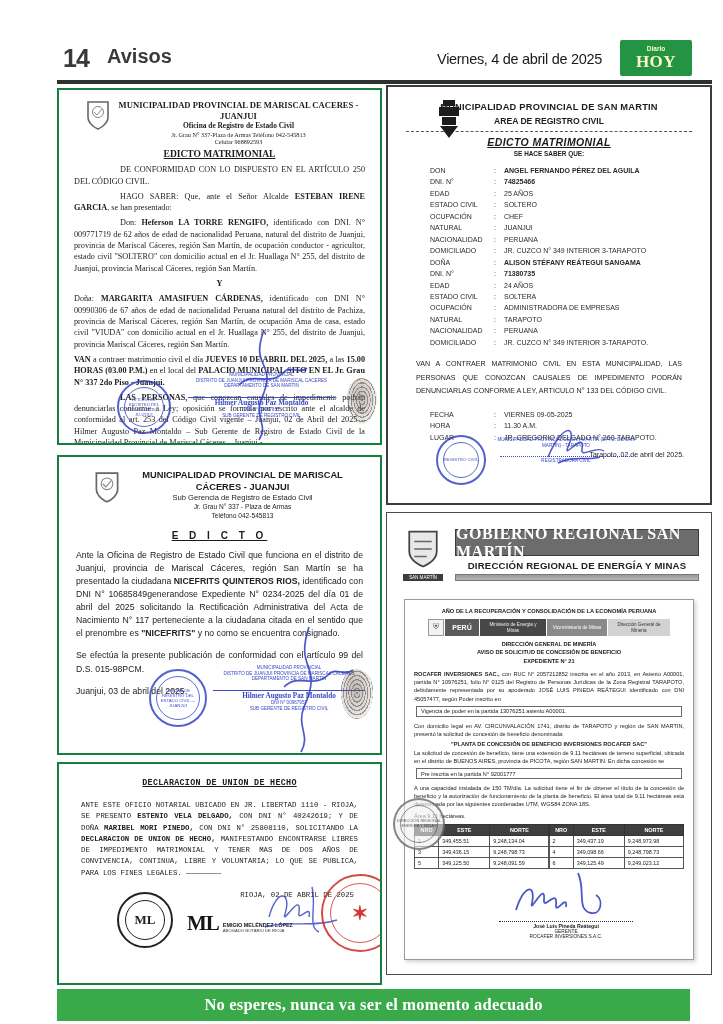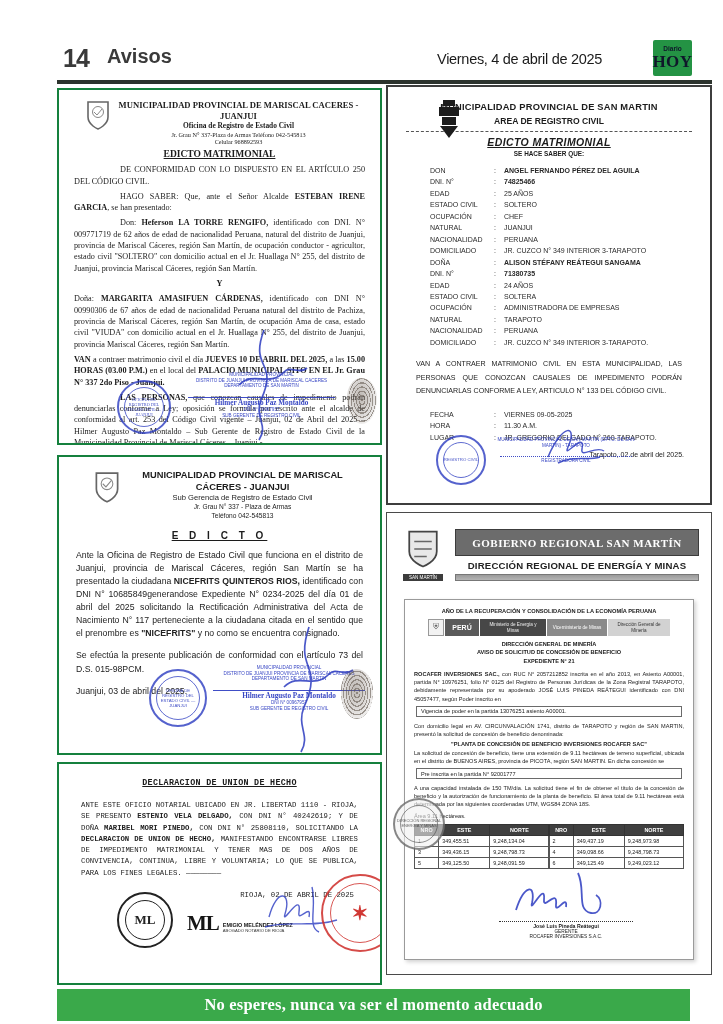--- a/index.html
+++ b/index.html
@@ -7,22 +7,22 @@
   #page {
     position:relative; width:723px; height:1024px; margin:0 auto;
     background:#ffffff; overflow:hidden;
     font-family:"Liberation Sans", sans-serif; color:#1c1c1c;
   }
   
   #hdr { position:absolute; left:57px; top:44px; right:11px; height:32px; }
   .pagenum { position:absolute; left:6px; top:0; font-size:25px; font-weight:bold; color:#3a3a3a; letter-spacing:-1px;}
   .section { position:absolute; left:50px; top:1px; font-size:20px; font-weight:bold; color:#3a3a3a; }
   .date { position:absolute; right:110px; top:7px; font-size:14.5px; color:#1b1b1b; letter-spacing:-0.3px;}
-  .hoy { position:absolute; right:20px; top:-4px; width:39px; height:36px; background:#249344; border-radius:2px;
-         display:flex; flex-direction:column; align-items:center; justify-content:center; color:#0f172a; }
+  .hoy { position:absolute; right:20px; top:-4px; width:72px; height:36px; background:#249344; border-radius:2px;
+         display:flex; flex-direction:column; align-items:center; justify-content:center; color:#fef9c3; }
   .hoy .t { font-size:6.5px; font-weight:bold; line-height:1; }
   .hoy .m { font-size:17px; font-weight:bold; font-family:"Liberation Serif", serif; line-height:1; letter-spacing:0.5px;}
   #hdr-rule { position:absolute; left:57px; right:11px; top:80px; height:3px;
               border-top:3px solid #2c332d; border-bottom:1px solid #2c332d; }
   
   .doc { position:absolute; background:#fff; border:2px solid #15803d; overflow:hidden; }
   .center { text-align:center; }
   .b { font-weight:bold; }
   
   #doc1 { left:57px; top:88px; width:325px; height:357px; font-family:"Liberation Serif", serif; }
@@ -90,21 +90,21 @@
   .mlblock .rl { font-size:4.2px; color:#333; font-family:"Liberation Sans",sans-serif;}
   .sealred { position:absolute; border-radius:50%; border:2.5px solid rgba(206,44,40,.85);
              display:flex; align-items:center; justify-content:center; color:rgba(206,44,40,.95);}
   .sealred::before { content:""; position:absolute; inset:7px; border:1.5px solid rgba(206,44,40,.8); border-radius:50%; }
   .sealred .c { font-size:20px; font-weight:bold; font-family:"Liberation Serif",serif; }
   
   #doc5 { left:386px; top:512px; width:326px; height:463px; border:1.5px solid #4a4a4a; }
   .grsm-shield { position:absolute; left:16px; top:16px; width:40px; text-align:center;}
   .grsm-banner { position:absolute; left:68px; right:12px; top:16px; height:27px; background:#6c6c6c; border:1px solid #3c3c3c;
                  color:#fff; display:flex; align-items:center; justify-content:center;
-                 font-family:"Liberation Serif",serif; font-weight:bold; font-size:11px; letter-spacing:0.5px;}
+                 font-family:"Liberation Serif",serif; font-weight:bold; font-size:16px; letter-spacing:0.5px;}
   .grsm-sub { position:absolute; left:68px; right:12px; top:47px; text-align:center; font-size:9.6px; font-weight:bold; color:#222; letter-spacing:0.2px;}
   .grsm-strip { position:absolute; left:68px; right:12px; top:61px; height:7px;
                 background:linear-gradient(#9a9a9a,#b5b5b5); border:0.5px solid #777;}
   .m-page { position:absolute; left:17px; right:17px; top:86px; bottom:14px; background:#fff;
             border:1px solid #9a9a9a; box-shadow:2px 2px 4px rgba(0,0,0,.18); padding:8px 9px; font-size:5.6px; }
   .m-year { text-align:center; font-size:5.7px; font-weight:bold; color:#222; }
   .m-band { display:flex; justify-content:center; gap:1px; margin-top:5px; align-items:stretch; height:17px; }
   .m-band div { display:flex; align-items:center; justify-content:center; text-align:center; line-height:1.1; font-size:4.6px; padding:0 3px;}
   .mb-peru { background:#5a5a5a; color:#fff; font-weight:bold; font-size:7px !important; width:34px;}
   .mb-min  { background:#474747; color:#eee; width:66px;}
@@ -332,21 +332,21 @@
     </span>
     <div class="d3head">
       <div class="l1">MUNICIPALIDAD PROVINCIAL DE MARISCAL CÁCERES - JUANJUI</div>
       <div class="l2">Sub Gerencia de Registro de Estado Civil</div>
       <div class="l3">Jr. Grau  N° 337 - Plaza de Armas</div>
       <div class="l3">Teléfono 042-545813</div>
     </div>
     <div class="d3title">E D I C T O</div>
     <div class="d3body">
       <p><span>Ante la Oficina de Registro de Estado Civil que funciona en el distrito de Juanjui, provincia de Mariscal Cáceres, región San Martín se ha presentado la ciudadana </span><span class="b">NICEFRITS QUINTEROS RIOS,</span><span> identificado con DNI N° 10685849generandose Expediente N° 0234-2025 del día 01 de abril del 2025 solicitando la Rectificación Administrativa del Acta de Nacimiento N° 117 perteneciente a la ciudadana citada en el sentido que el prenombre es </span><span class="b">"NICEFRITS"</span><span> y no como se encuentra consignado.</span></p>
-      <p><span>Se efectúa la presente publicación de conformidad con el artículo 73 del D.S. 015-98PCM.</span></p>
+      <p><span>Se efectúa la presente publicación de conformidad con el artículo 99 del D.S. 015-98PCM.</span></p>
       <p>Juanjui, 03 de abril del 2025.</p>
     </div>
     <div class="sealblue" style="left:90px; top:212px; width:58px; height:58px;">
       <span class="inner">OFICINA DE REGISTRO DEL ESTADO CIVIL — JUANJUI</span>
     </div>
     <div class="stampblk" style="left:150px; top:208px; width:160px;">
       <div class="tiny">MUNICIPALIDAD PROVINCIAL</div>
       <div class="tiny">DISTRITO DE JUANJUI PROVINCIA DE MARISCAL CACERES</div>
       <div class="tiny">DEPARTAMENTO DE SAN MARTIN</div>
       <div class="rule"></div>

